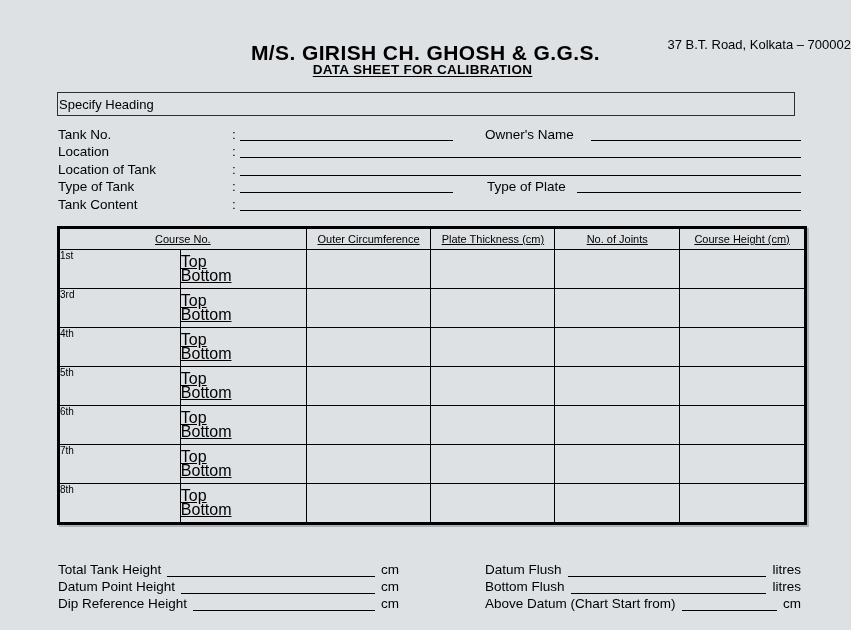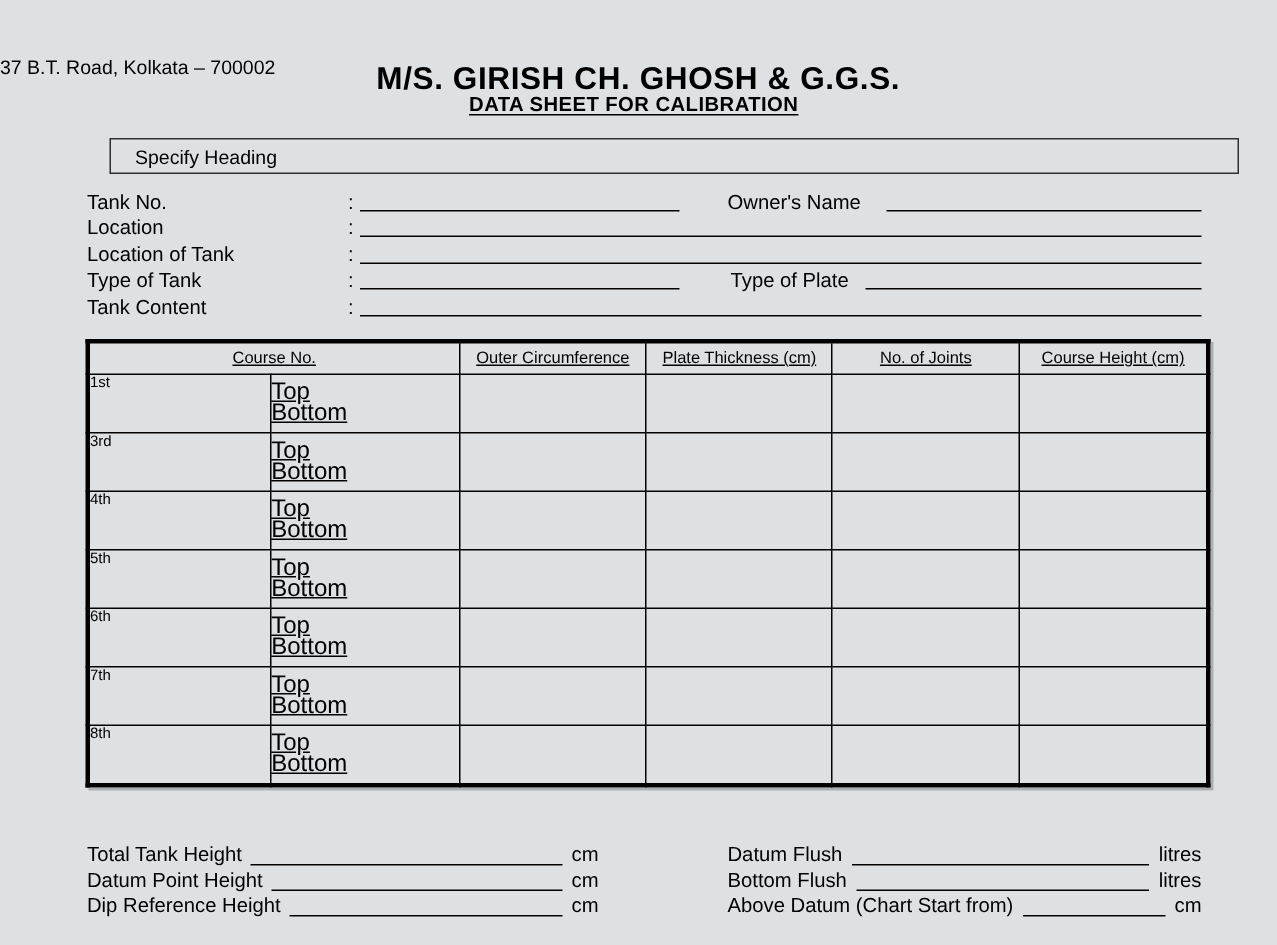--- a/index.html
+++ b/index.html
@@ -22,41 +22,41 @@
     top: 9px; left: 0; width: 851px;
     text-align: center;
     font-size: 21px;
     font-weight: bold;
     letter-spacing: 0.4px;
     margin-top: 32px;
   }
   .company-address {
     position: absolute;
     top: 37px; left: 0; width: 851px;
-    text-align: left;
+    text-align: right;
     font-size: 13px;
   }
   .sheet-title {
     position: absolute;
     top: 62px; left: 0; width: 845px;
     text-align: center;
     font-size: 13.5px;
     font-weight: bold;
     text-decoration: underline;
     text-underline-offset: 2px;
     letter-spacing: 0.3px;
   }
   .specify-box {
     position: absolute;
-    left: 73px; top: 92px;
+    left: 57px; top: 92px;
     width: 735px; height: 22px;
     border: 1px solid #2f2f2f;
     display: flex;
     align-items: center;
-    padding-left: 16px;
+    padding-left: 1px;
     font-size: 13px;
     background: transparent;
   }
   .f-label {
     position: absolute;
     font-size: 13.5px;
     line-height: 16px;
     white-space: nowrap;
   }
   .f-colon {

